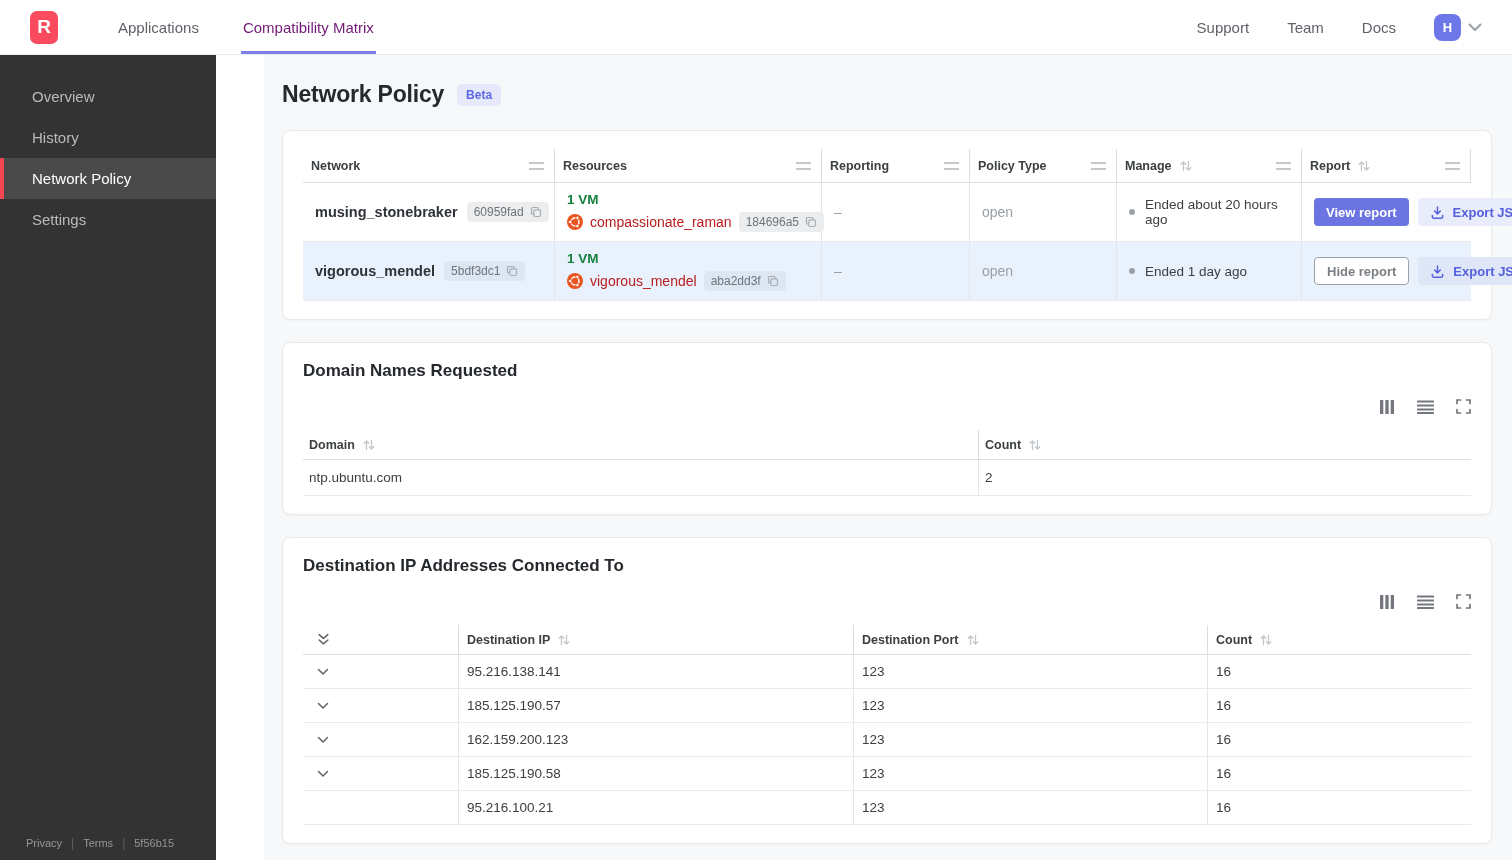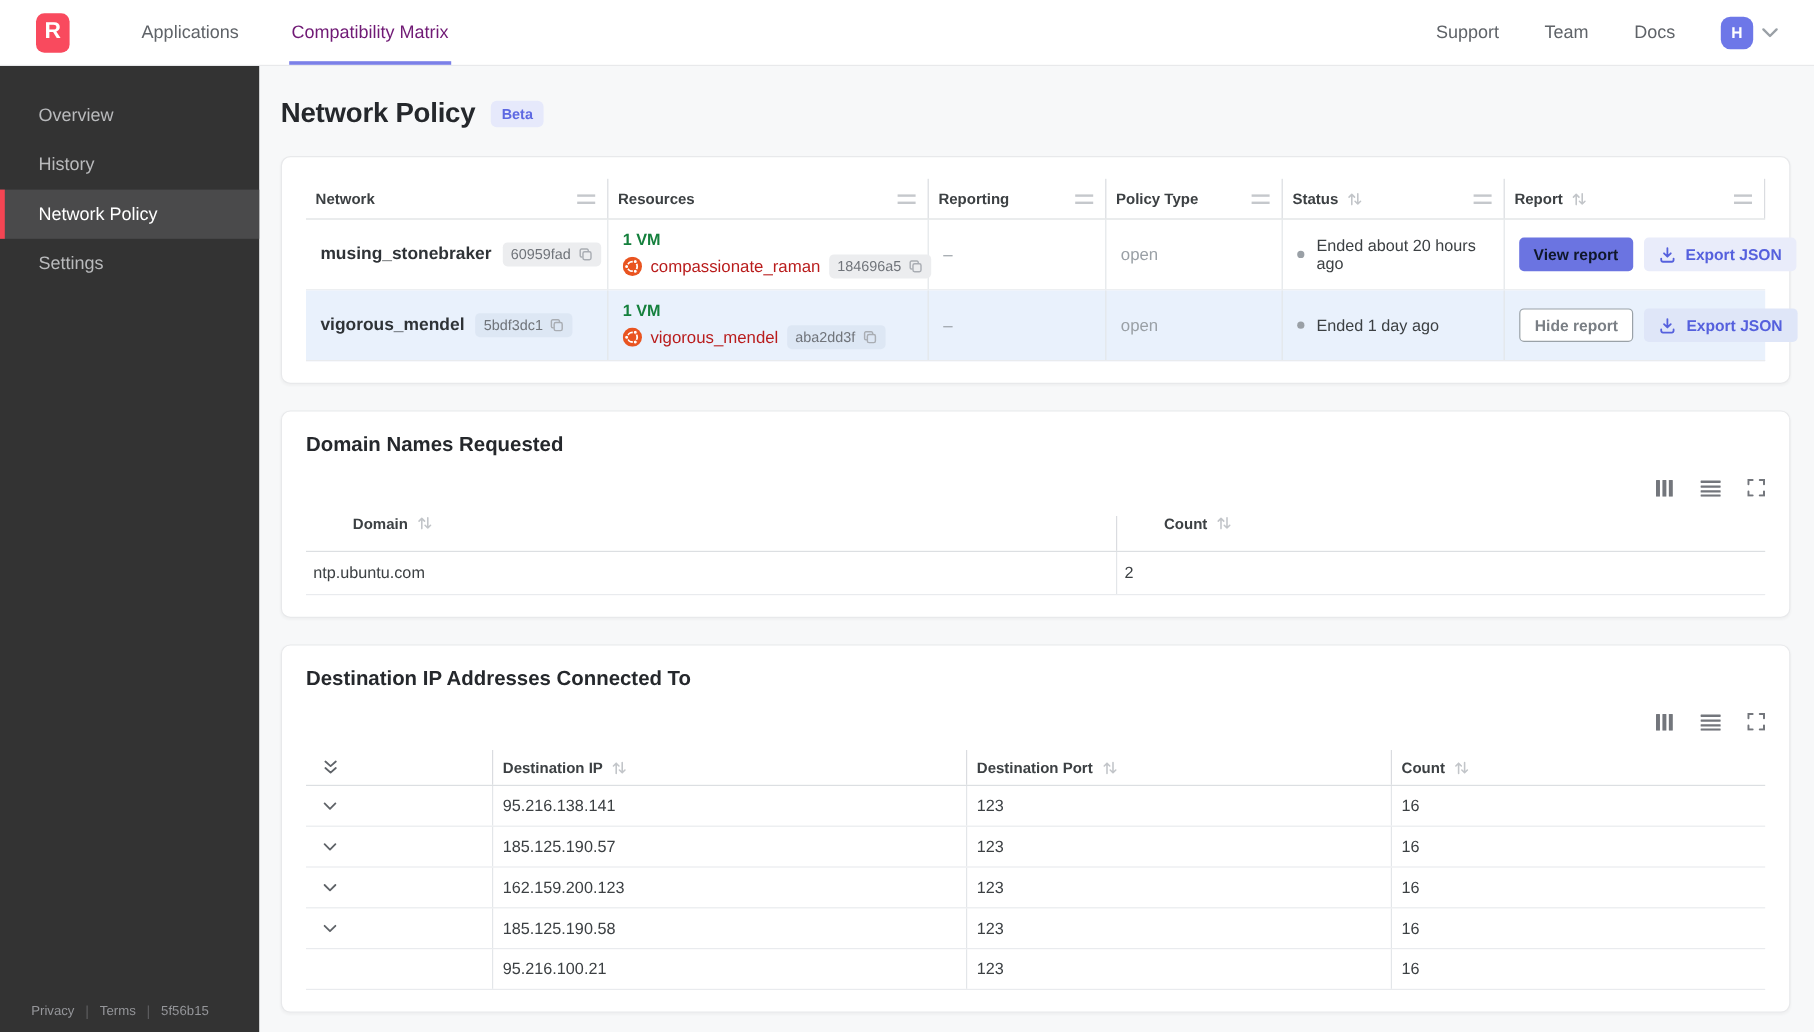--- a/index.html
+++ b/index.html
@@ -27,21 +27,21 @@
   }
   .nav-tab.active { color: #701a75; font-weight: 400; border-bottom-color: #7b80e8; }
   .nav-right { display: flex; align-items: center; gap: 38px; }
   .nav-link { font-size: 15px; color: #5f6368; cursor: pointer; }
   .user-menu { display: flex; align-items: center; gap: 7px; cursor: pointer; }
   .avatar {
     width: 27px; height: 27px; border-radius: 8px; background: #6d77e8; color: #fff;
     font-size: 13px; font-weight: 700; display: flex; align-items: center; justify-content: center;
   }
   
-  .body-row { display: flex; height: 805px; }
+  .body-row { display: flex; height: 805px; gap: 48px; }
   .sidebar {
     width: 216px; background: #333333; flex: 0 0 216px; position: relative;
     padding-top: 21px; display: flex; flex-direction: column;
   }
   .side-item {
     height: 41px; display: flex; align-items: center; padding-left: 28px;
     color: #b9babc; font-size: 15px; cursor: pointer; border-left: 4px solid transparent;
   }
   .side-item.active { background: #4a4a4b; color: #ffffff; border-left-color: #f44553; }
   .side-footer {
@@ -106,28 +106,28 @@
   .res-name { font-size: 14px; color: #b91c1c; }
   .muted { color: #9aa0a6; }
   .status-line { display: flex; align-items: center; gap: 10px; font-size: 13.5px; color: #3c4043; }
   .status-dot { width: 6px; height: 6px; border-radius: 50%; background: #9aa0a6; flex: 0 0 6px; }
   .report-cell { gap: 9px; }
   .btn {
     height: 28px; border-radius: 4px; font-size: 13px; font-weight: 600;
     display: inline-flex; align-items: center; justify-content: center;
     padding: 0 12px; cursor: pointer; border: none; font-family: inherit; white-space: nowrap;
   }
-  .btn-primary { background: #6b74e1; color: #0f172a; }
+  .btn-primary { background: #6b74e1; color: #ffffff; }
   .btn-outline { background: #fff; border: 1px solid #9aa2a8; color: #7a7f85; }
   .btn-soft { background: #e9ecfa; color: #5560dd; gap: 8px; }
   .nt-row.highlighted .btn-soft { background: #dfe6f8; }
   
   .dt-head, .dt-row { display: grid; grid-template-columns: 676px 1fr; }
   .dt-head { border-bottom: 1px solid #dcdfe2; margin-top: 16px; }
-  .dt-hcell { height: 29px; display: flex; align-items: flex-start; padding: 0 0 0 6px; border-right: 1px solid #dadce0; margin-left: 33px; }
+  .dt-hcell { height: 29px; display: flex; align-items: center; padding: 0 0 0 6px; border-right: 1px solid #dadce0; }
   .dt-hcell:last-child { border-right: none; }
   .dt-row { border-bottom: 1px solid #e9ebee; }
   .dt-cell { height: 35px; display: flex; align-items: center; padding: 0 6px; border-right: 1px solid #e3e6e9; font-size: 13.5px; color: #3c4043; }
   .dt-cell:last-child { border-right: none; }
   
   .xt-head, .xt-row { display: grid; grid-template-columns: 156px 395px 354px 1fr; }
   .xt-head { border-bottom: 1px solid #dcdfe2; margin-top: 16px; }
   .xt-hcell { height: 29px; display: flex; align-items: center; padding: 0 10px 0 8px; border-right: 1px solid #dadce0; }
   .xt-hcell:last-child { border-right: none; }
   .xt-row { border-bottom: 1px solid #e9ebee; }
@@ -193,21 +193,21 @@
         </div>
         <div class="nt-hcell">
           <span class="hlabel">Reporting</span>
           <span class="handle"></span>
         </div>
         <div class="nt-hcell">
           <span class="hlabel">Policy Type</span>
           <span class="handle"></span>
         </div>
         <div class="nt-hcell">
-          <span class="hlabel">Status</span>
+          <span class="hlabel">Manage</span>
           <svg class="sort-icon" width="14" height="12" viewBox="0 0 14 12" fill="none" stroke="#c2c5c9" stroke-width="1.3" stroke-linecap="round" stroke-linejoin="round">
               <path d="M4.5 10.5 V2 M2.2 4.3 L4.5 2 L6.8 4.3"></path>
               <path d="M9.5 1.5 V10 M7.2 7.7 L9.5 10 L11.8 7.7"></path>
             </svg>
           <span class="handle"></span>
         </div>
         <div class="nt-hcell">
           <span class="hlabel">Report</span>
           <svg class="sort-icon" width="14" height="12" viewBox="0 0 14 12" fill="none" stroke="#c2c5c9" stroke-width="1.3" stroke-linecap="round" stroke-linejoin="round">
               <path d="M4.5 10.5 V2 M2.2 4.3 L4.5 2 L6.8 4.3"></path>

